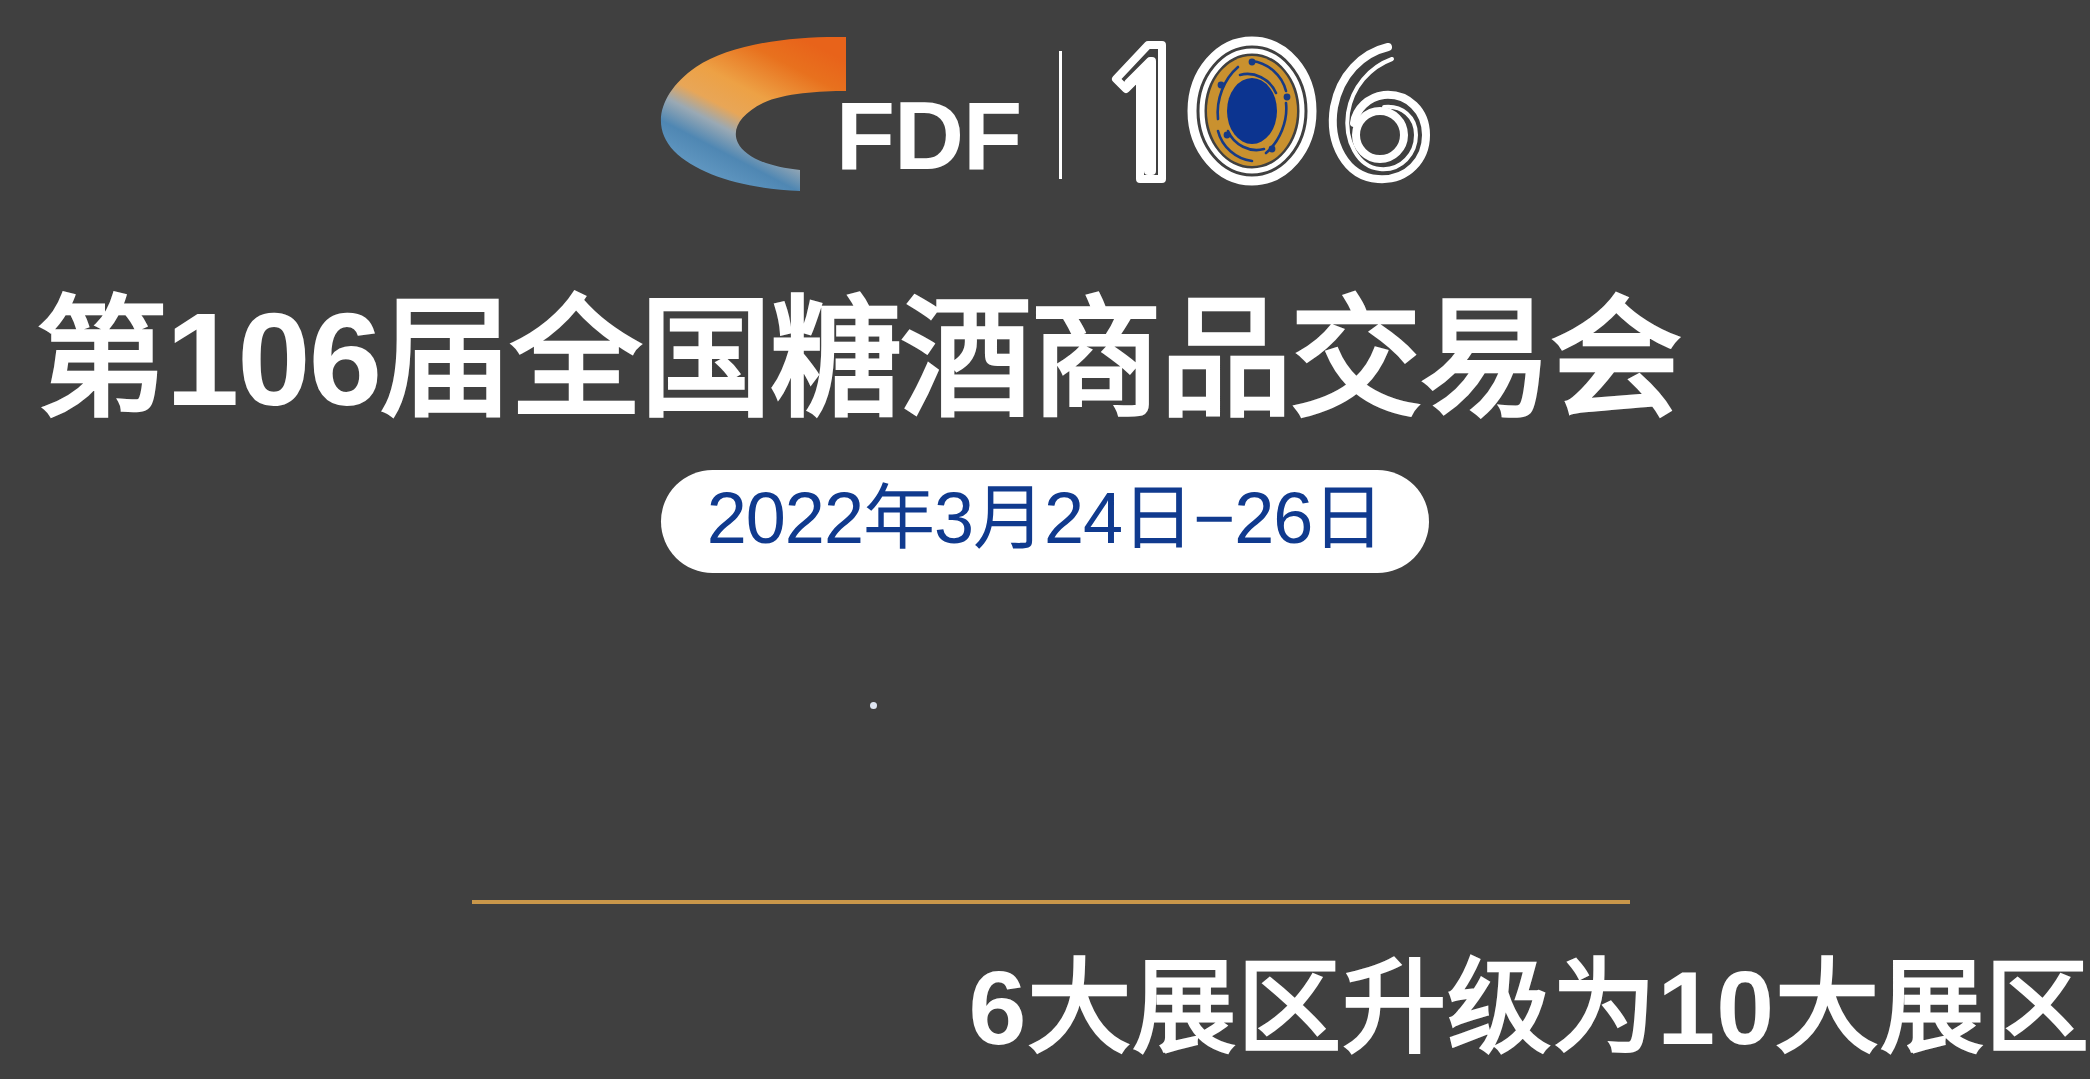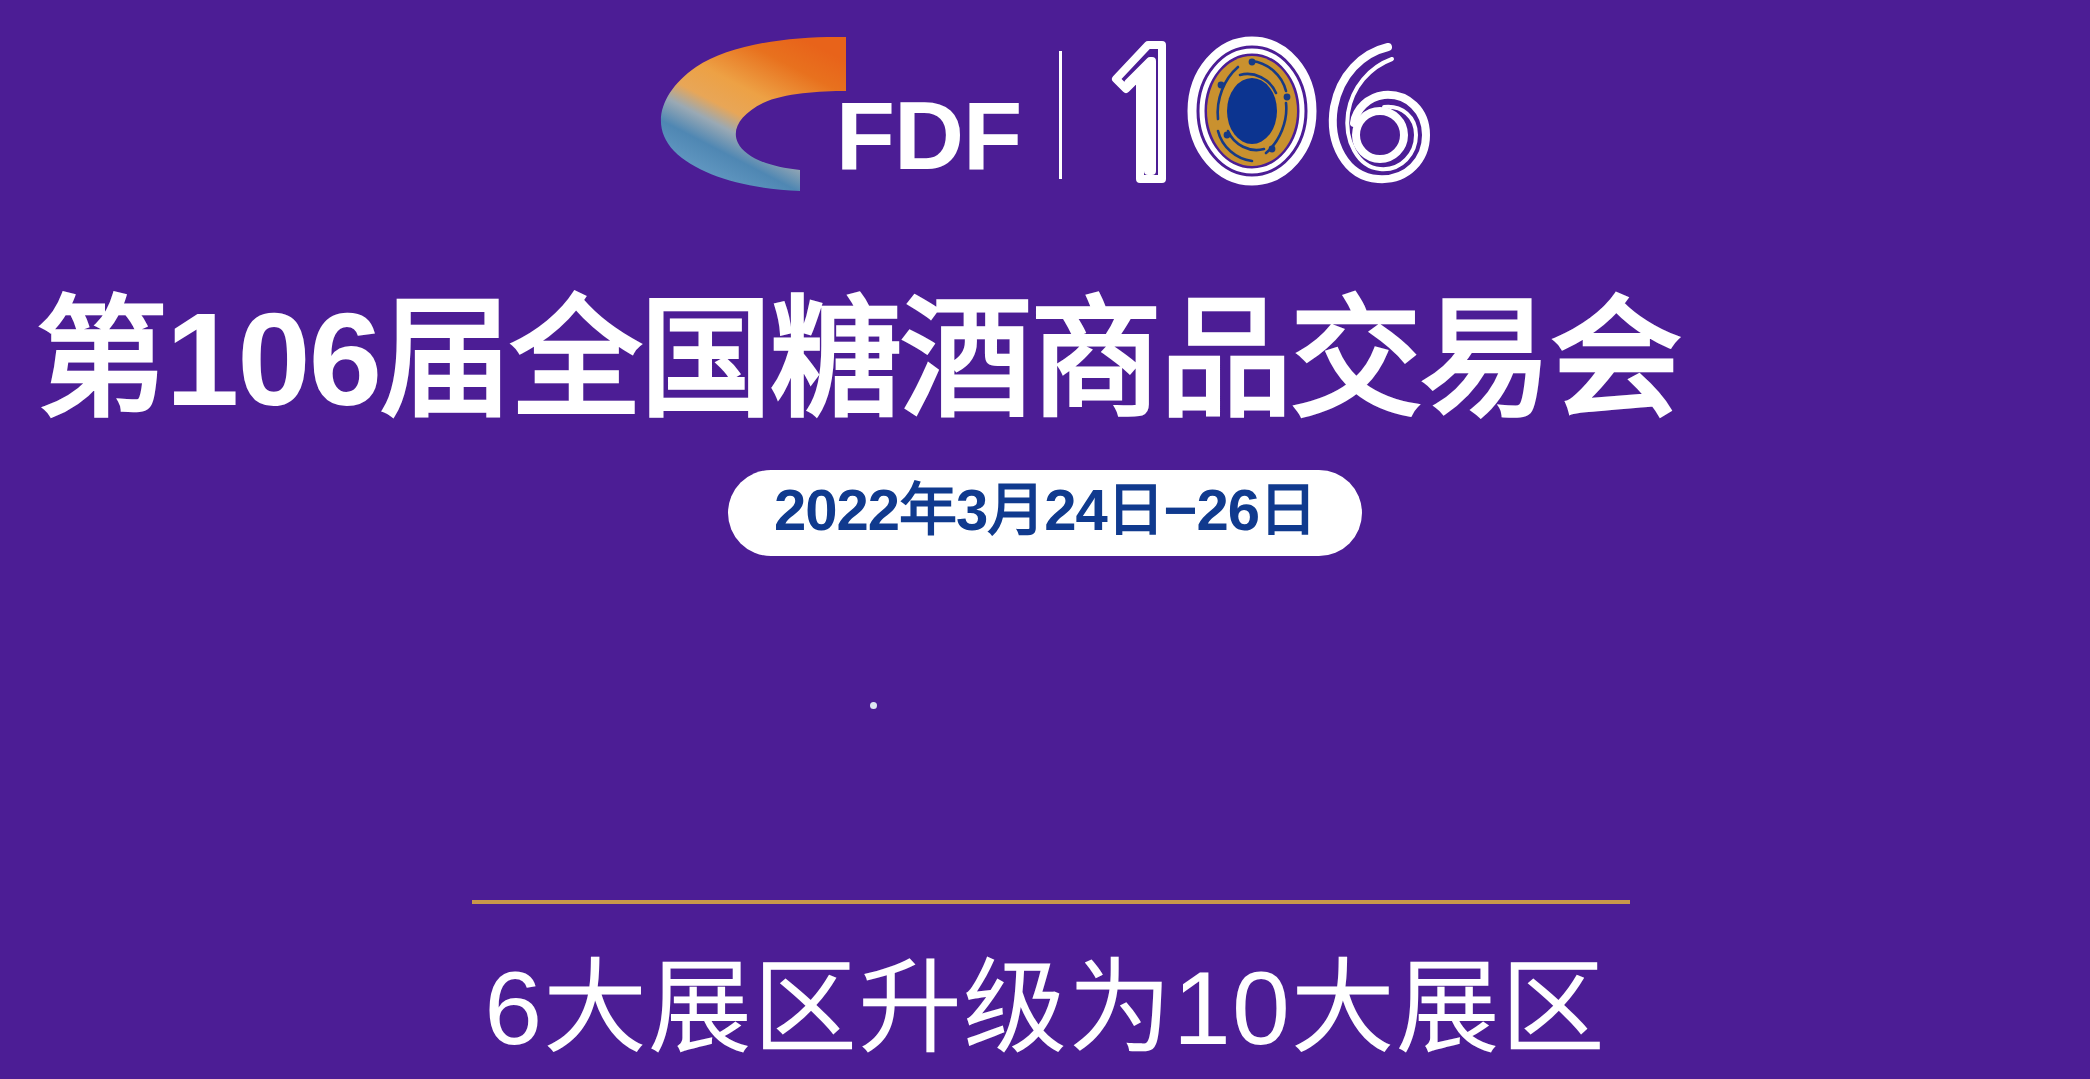--- a/index.html
+++ b/index.html
@@ -5,21 +5,21 @@
 <style>
   html, body {
     margin: 0;
     padding: 0;
     background: #0c3490;
   }
   #poster {
     position: relative;
     width: 2090px;
     height: 1079px;
-    background: #4c1d95;
+    background: #404040;
     overflow: hidden;
     font-family: "Liberation Sans", "DejaVu Sans", sans-serif;
     user-select: none;
   }
 
   
   .logo-band {
     position: absolute;
     left: 0;
     top: 26px;
@@ -97,22 +97,22 @@
     width: 2090px;
     display: flex;
     justify-content: center;
   }
   .date-pill {
     background: #ffffff;
     color: #103a8e;
     border-radius: 60px;
     padding: 6px 46px 12px 46px;
     font-family: "Liberation Sans", "DejaVu Sans", sans-serif;
-    font-weight: 700;
-    font-size: 58px;
+    font-weight: 400;
+    font-size: 72px;
     line-height: 1.18;
     letter-spacing: -1px;
     white-space: nowrap;
   }
 
   
   .gold-headline {
     position: absolute;
     left: 0;
     top: 638px;
@@ -136,24 +136,24 @@
     height: 4px;
     background: #c9974a;
   }
 
   
   .subtitle {
     position: absolute;
     left: 0;
     top: 948px;
     width: 2090px;
-    text-align: center;
+    text-align: right;
     color: #ffffff;
     font-family: "Liberation Sans", "DejaVu Sans", sans-serif;
-    font-weight: 400;
+    font-weight: 700;
     font-size: 104px;
     line-height: 1.16;
     letter-spacing: 1px;
     white-space: nowrap;
   }
 
   .speck {
     position: absolute;
     left: 870px;
     top: 702px;

